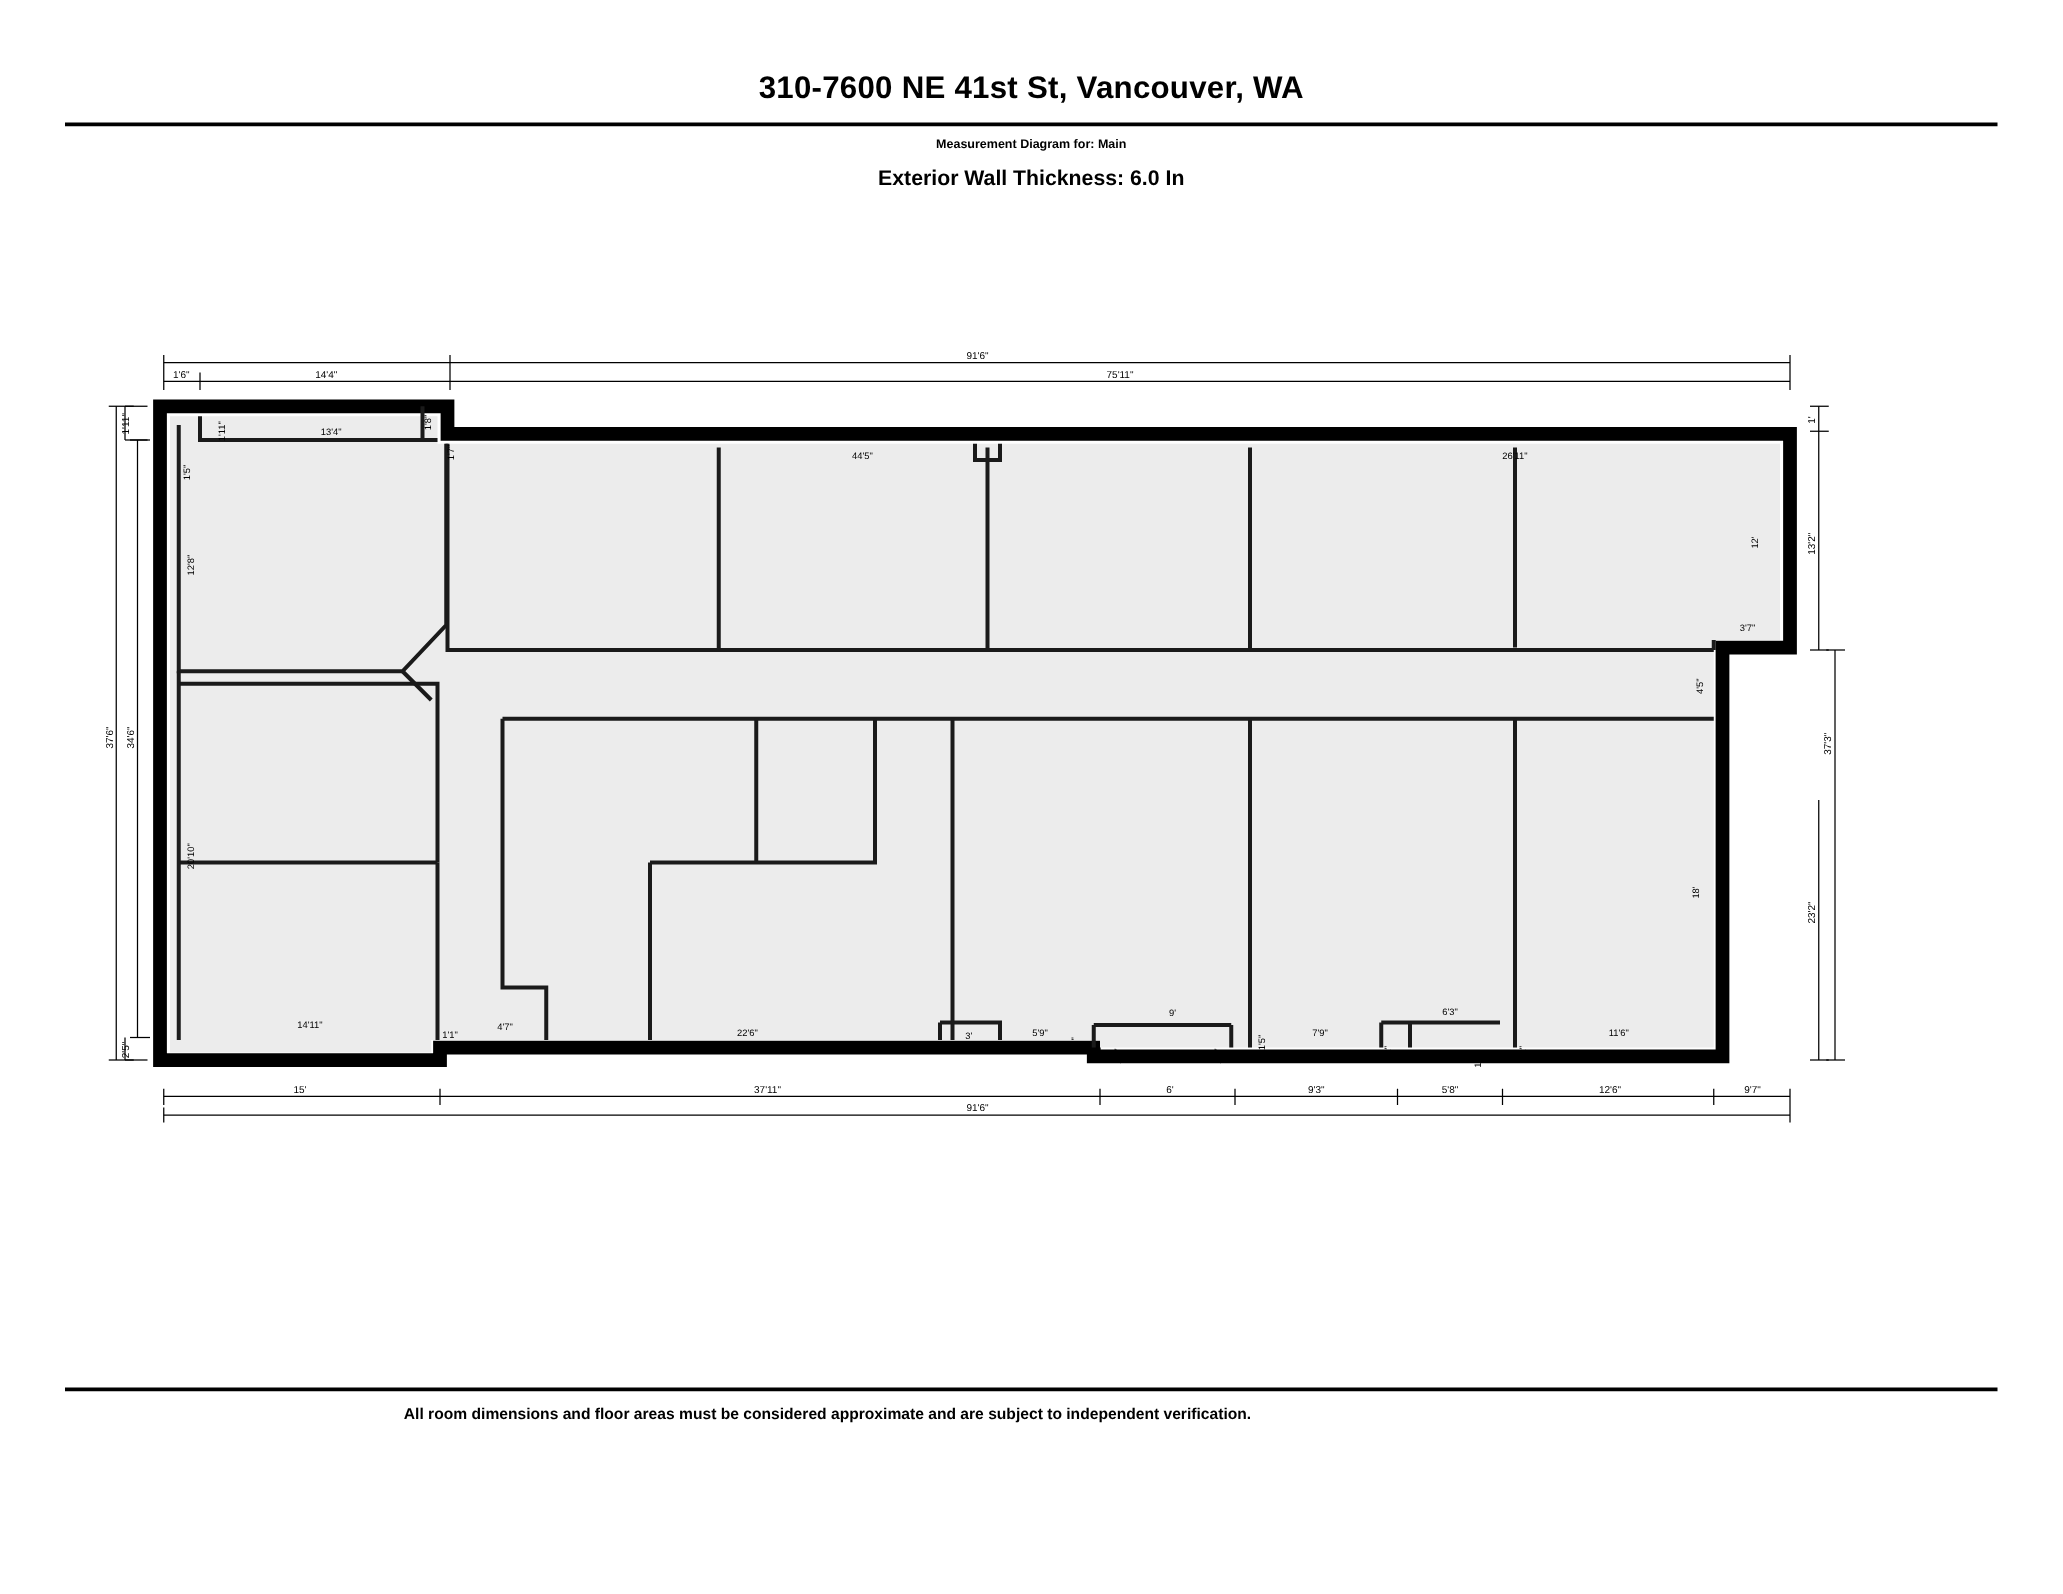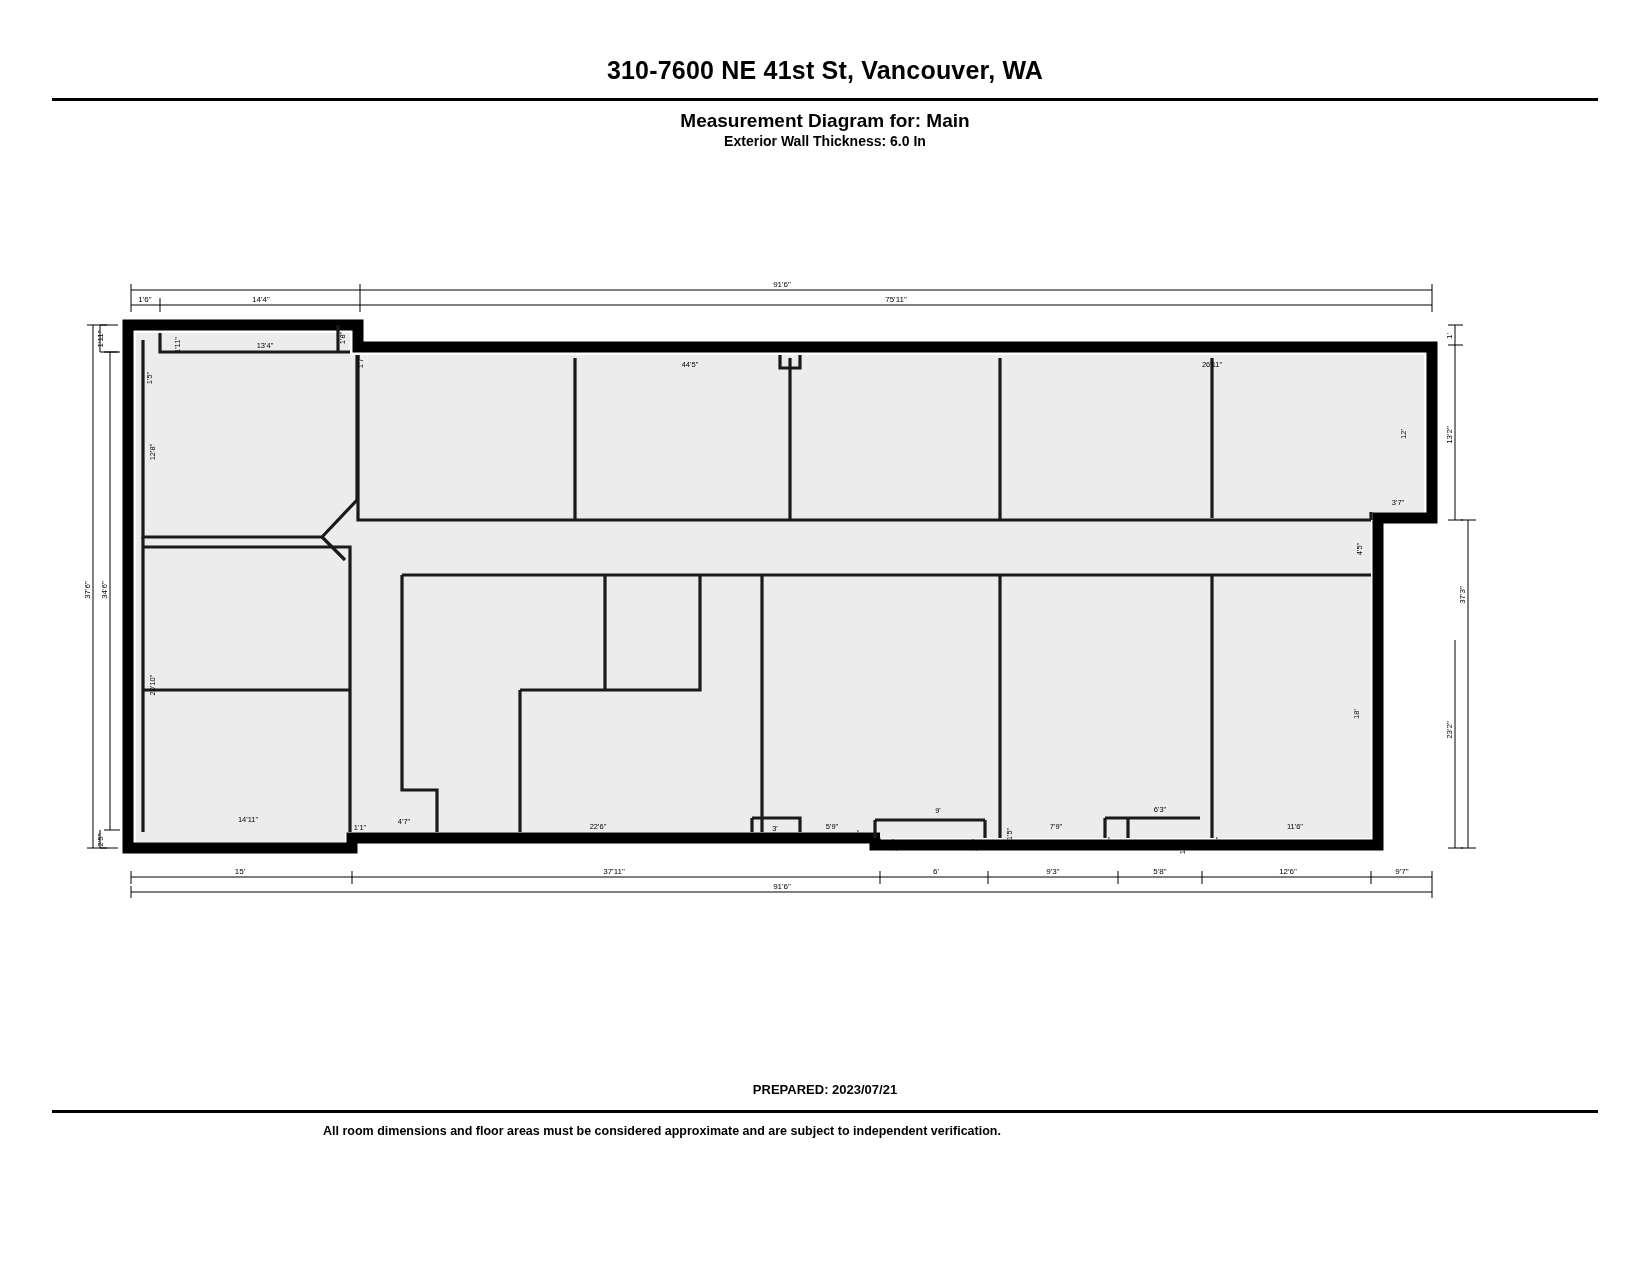--- a/index.html
+++ b/index.html
@@ -37,30 +37,30 @@
     width: 1546px;
     height: 3px;
     background: #000;
   }
   .subtitle1 {
     position: absolute;
     left: 0;
     top: 110px;
     width: 1650px;
     text-align: center;
-    font-size: 19px;
+    font-size: 10px;
     font-weight: bold;
   }
   .subtitle2 {
     position: absolute;
     left: 0;
     top: 133px;
     width: 1650px;
     text-align: center;
-    font-size: 14px;
+    font-size: 17px;
     font-weight: bold;
   }
   .prepared {
     position: absolute;
     left: 0;
     top: 1082px;
     width: 1650px;
     text-align: center;
     font-size: 13px;
     font-weight: bold;
@@ -254,17 +254,16 @@
       <text x="1056" y="829" font-size="7.5" text-anchor="middle">7'9"</text>
       <text x="1160" y="812" font-size="7.5" text-anchor="middle">6'3"</text>
       <text x="1113" y="843" font-size="7.5" text-anchor="middle" transform="rotate(-90 1113 843)">1'2"</text>
       <text x="1185" y="848" font-size="7.5" text-anchor="middle" transform="rotate(-90 1185 848)">1'6"</text>
       <text x="1221" y="843" font-size="7.5" text-anchor="middle" transform="rotate(-90 1221 843)">1'2"</text>
       <text x="1295" y="829" font-size="7.5" text-anchor="middle">11'6"</text>
 
     </svg>
   </div>
 
-  <div class="prepared">PREPARED: 2023/07/21</div>
   <div class="rule-bottom"></div>
   <div class="disclaimer">All room dimensions and floor areas must be considered approximate and are subject to independent verification.</div>
 
 </div>
 
 </body></html>

